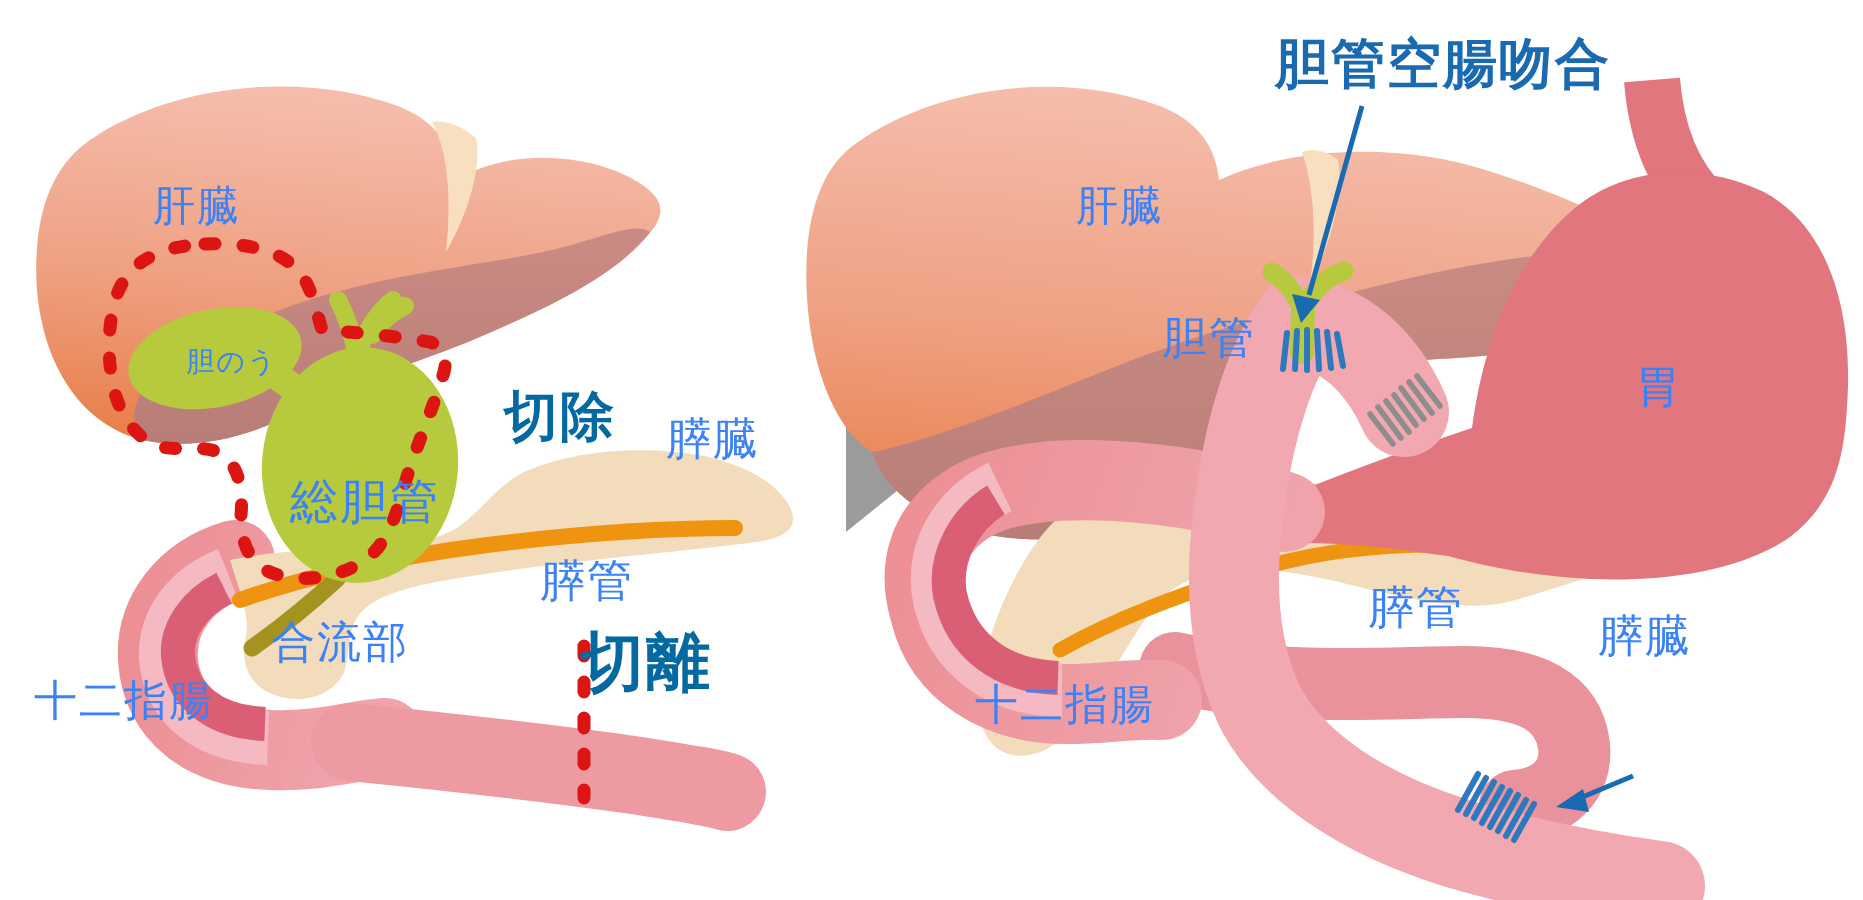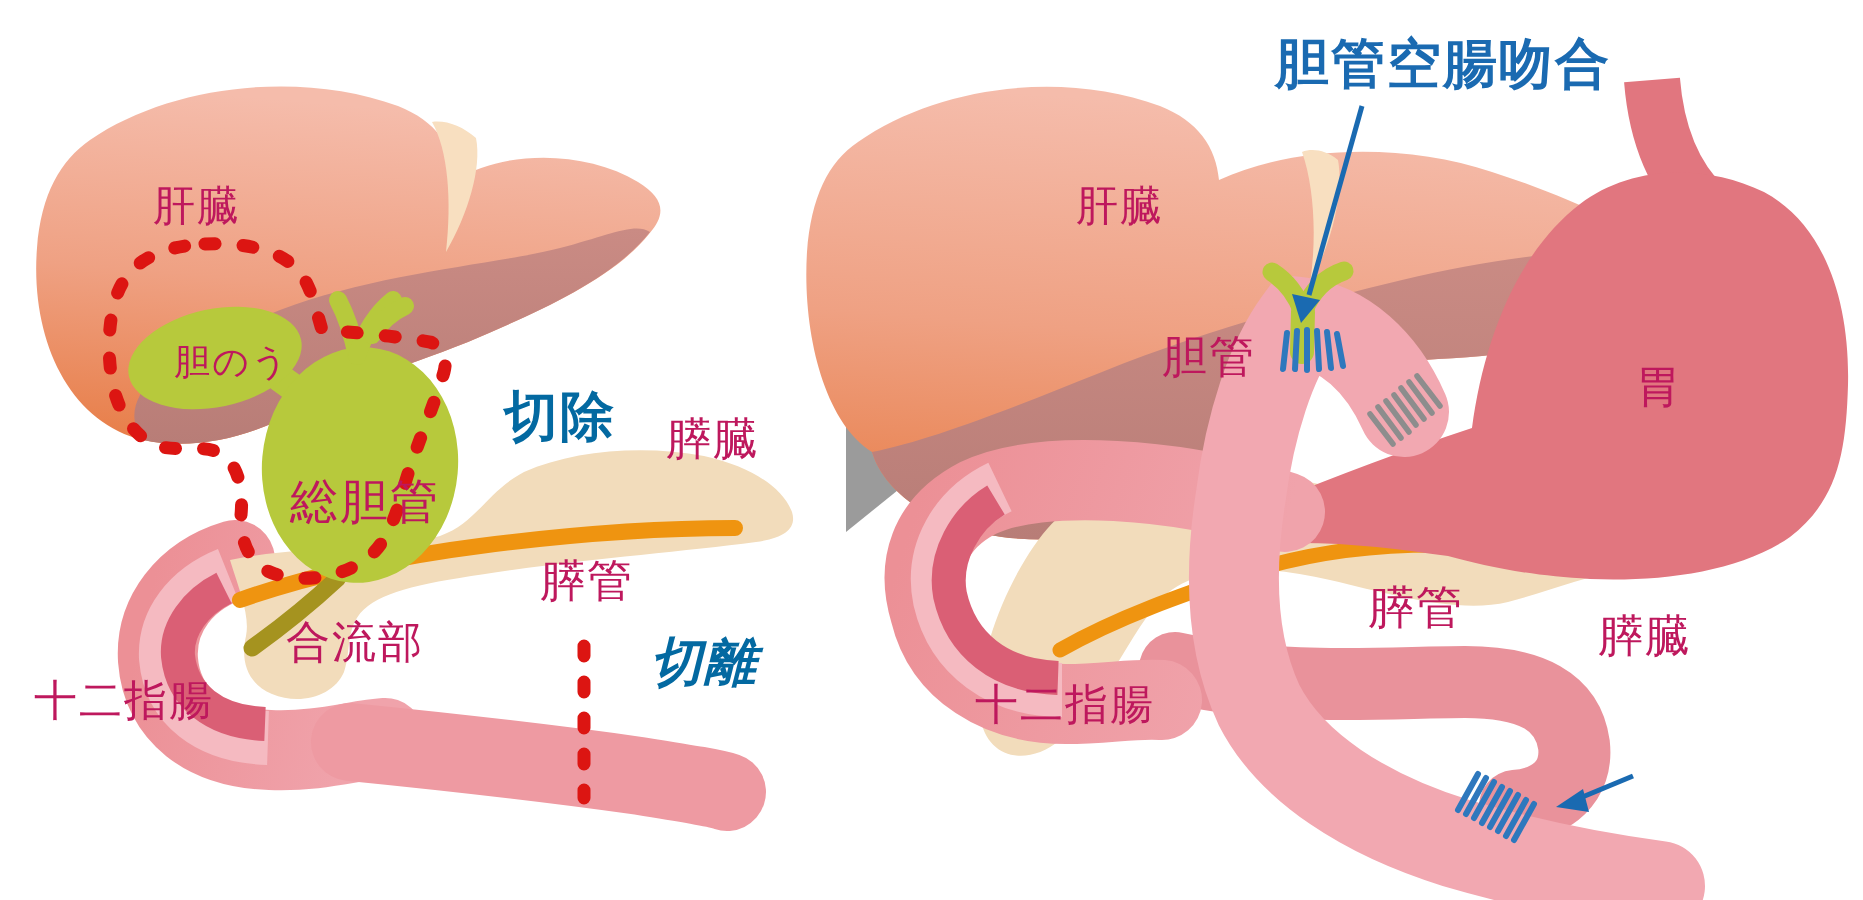--- a/index.html
+++ b/index.html
@@ -3,40 +3,40 @@
 <meta charset="utf-8">
 <style>
   html,body{margin:0;padding:0;background:#ffffff;}
   #stage{
     position:relative;width:1863px;height:900px;background:#ffffff;overflow:hidden;
     font-family:"DejaVu Sans","Liberation Sans",sans-serif;
   }
   #artwork{position:absolute;left:0;top:0;width:1863px;height:900px;}
   .lbl{
     position:absolute;transform:translate(-50%,-50%);
-    white-space:nowrap;color:#be185d;line-height:1;letter-spacing:2px;
+    white-space:nowrap;color:#3b82f6;line-height:1;letter-spacing:2px;
     user-select:none;
   }
   .lbl.red{color:#0369a1;font-weight:bold;}
   .lbl.blue{color:#1a6ab1;font-weight:bold;text-align:right;}
   
   #lbl-liver-b      {left:197px; top:206px; font-size:42px;}
-  #lbl-gb           {left:232px; top:362px; font-size:36px;}
+  #lbl-gb           {left:232px; top:362px; font-size:28px;}
   #lbl-dilated1     {left:353px; top:437px; font-size:40px;}
   #lbl-dilated2     {left:365px; top:501px; font-size:48px;}
   #lbl-excision     {left:560px; top:417px; font-size:54px;}
   #lbl-pancreas-b   {left:713px; top:438px; font-size:45px;}
   #lbl-pduct-b      {left:587px; top:580px; font-size:45px;}
-  #lbl-junction     {left:355px; top:642px; font-size:44px;}
+  #lbl-junction     {left:340px; top:642px; font-size:44px;}
   #lbl-duodenum-b   {left:124px; top:700px; font-size:43px;}
-  #lbl-transection  {left:704px; top:662px; font-size:52px;font-style:italic;}
+  #lbl-transection  {left:646px; top:662px; font-size:64px;}
   
   #lbl-hj           {left:1443px; top:64px;  font-size:54px;}
   #lbl-liver-a      {left:1120px; top:206px; font-size:42px;}
-  #lbl-bileduct     {left:1209px; top:337px; font-size:45px;margin-top:19px;}
+  #lbl-bileduct     {left:1209px; top:337px; font-size:45px;}
   #lbl-stomach      {left:1659px; top:386px; font-size:45px;}
   #lbl-pduct-a      {left:1416px; top:607px; font-size:46px;}
   #lbl-pancreas-a   {left:1645px; top:635px; font-size:45px;}
   #lbl-duodenum-a   {left:1065px; top:704px; font-size:43px;}
   #lbl-jj           {left:1748px; top:761px; font-size:53px;}
 </style>
 </head>
 <body>
 
 <div id="stage">

